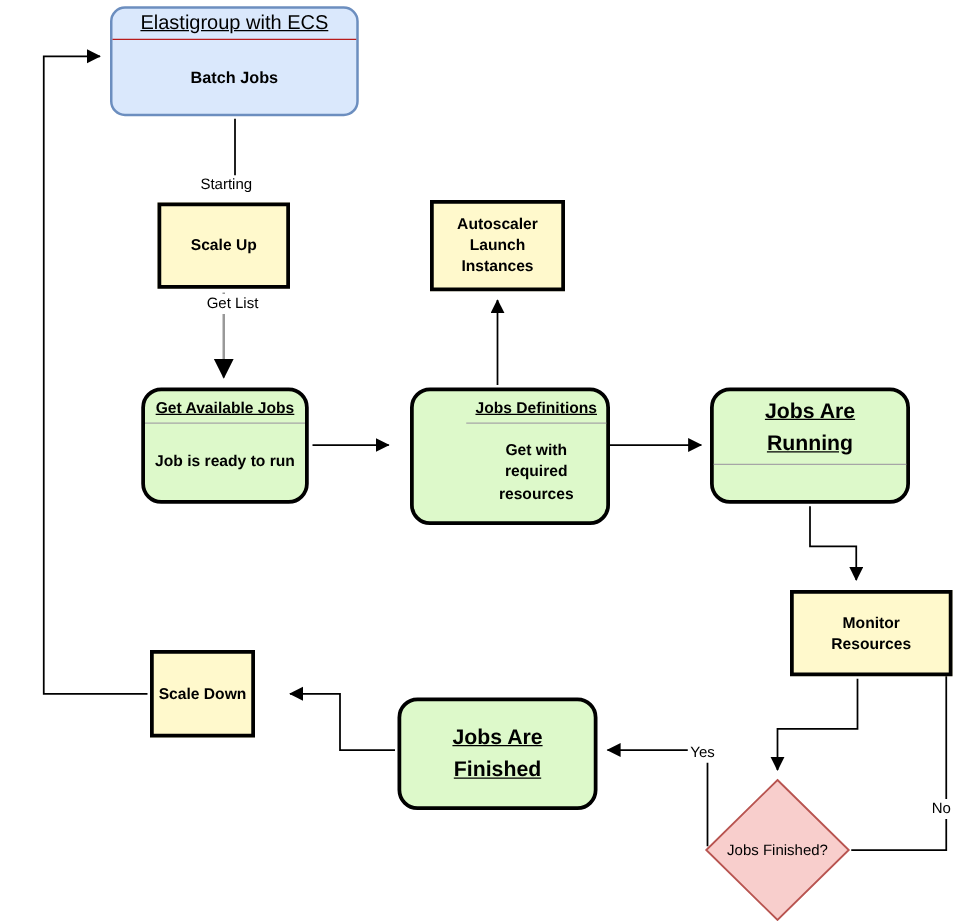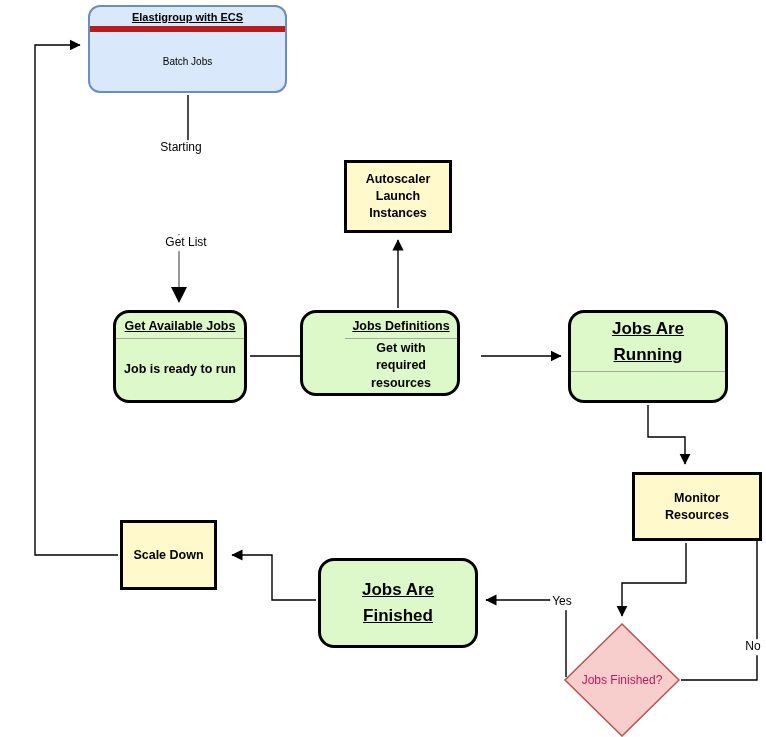--- a/index.html
+++ b/index.html
@@ -5,23 +5,23 @@
   * { margin:0; padding:0; box-sizing:border-box; }
   body { background:#ffffff; font-family:"Liberation Sans", sans-serif; }
   .canvas { position:relative; width:766px; height:737px; background:#ffffff; overflow:hidden; }
   .edges { position:absolute; left:0; top:0; z-index:1; }
   .node { position:absolute; z-index:2; display:flex; flex-direction:column; }
   .multiline { white-space:pre-line; }
 
   
   .start-node { background:#dae8fc; border:2px solid #6c8ebf; border-radius:12px; }
   .start-node .title { height:25px; display:flex; align-items:center; justify-content:center;
-      font-weight:bold; font-size:11px; text-decoration:underline; border-bottom:6px solid #b91c1c; }
+      font-weight:normal; font-size:16px; text-decoration:underline; border-bottom:1px solid #b91c1c; }
   .start-node .body { flex:1; display:flex; align-items:center; justify-content:center;
-      font-weight:normal; font-size:10px; }
+      font-weight:bold; font-size:13px; }
 
   
   .process-node { background:#fff9cc; border:3px solid #000000; align-items:center; justify-content:center;
       text-align:center; font-weight:bold; font-size:12.5px; line-height:1.35; }
 
   
   .state-node { background:#ddf9ca; border:3px solid #000000; border-radius:16px; }
   .state-node .title { display:flex; align-items:center; justify-content:center; text-align:center;
       font-weight:bold; font-size:12.5px; text-decoration:underline; height:26px;
       border-bottom:1px solid #a6a6a6; }
@@ -29,21 +29,21 @@
       text-align:center; font-weight:bold; font-size:12.5px; line-height:1.4; }
   .state-node.big .title { font-size:17px; line-height:1.55; height:59px; }
   .state-node.big-noline { align-items:center; justify-content:center; display:flex; }
   .state-node.big-noline .title { font-size:17px; line-height:1.55; height:auto; border-bottom:none; flex:1; }
 
   
   .edge-label { position:absolute; z-index:3; background:#ffffff; font-size:12px; color:#000;
       padding:0 2px; transform:translate(-50%,-50%); text-align:center; line-height:1.3; }
 
   
-  .decision-label { position:absolute; z-index:3; font-size:12px; color:#be185d; text-align:center;
+  .decision-label { position:absolute; z-index:3; font-size:12px; color:#000000; text-align:center;
       transform:translate(-50%,-50%); }
 </style>
 </head>
 <body>
 
 <div class="canvas">
 
   <svg class="edges" width="766" height="737" viewBox="0 0 766 737">
     <defs>
       <marker id="arrow" markerWidth="9" markerHeight="9" refX="7.5" refY="4" orient="auto">
@@ -64,33 +64,36 @@
     <path d="M681,680 L757,680 L757,523 L746,523" stroke="#000" stroke-width="1.4" fill="none" marker-end="url(#arrow)"></path>
 
     <polygon points="622,624 679,680 622,736 565,680" fill="#f8cecc" stroke="#b85450" stroke-width="1.5"></polygon>
   </svg>
 
   <div class="node start-node" style="left:88px; top:5px; width:199px; height:88px;">
     <div class="title">Elastigroup with ECS</div>
     <div class="body">Batch Jobs</div>
   </div>
 
+  <div class="node process-node" style="left:126px; top:162px; width:106px; height:69px;">
+    <div>Scale Up</div>
+  </div>
 
   <div class="node state-node" style="left:113px; top:310px; width:134px; height:93px;">
     <div class="title">Get Available Jobs</div>
     <div class="body">Job is ready to run</div>
   </div>
 
   <div class="node process-node" style="left:344px; top:160px; width:108px; height:73px;">
     <div class="multiline">Autoscaler
 Launch
 Instances</div>
   </div>
 
-  <div class="node state-node" style="left:300px; top:310px; width:160px; height:86px;padding-left:42px;">
+  <div class="node state-node" style="left:328px; top:310px; width:160px; height:110px;padding-left:42px;">
     <div class="title">Jobs Definitions</div>
     <div class="body multiline">Get with
 required resources</div>
   </div>
 
   <div class="node state-node big" style="left:568px; top:310px; width:160px; height:93px;">
     <div class="title multiline">Jobs Are
 Running</div>
     <div class="body"></div>
   </div>
@@ -98,21 +101,21 @@
   <div class="node process-node" style="left:632px; top:472px; width:130px; height:69px;">
     <div class="multiline">Monitor
 Resources</div>
   </div>
 
   <div class="node state-node big-noline" style="left:318px; top:558px; width:160px; height:90px;">
     <div class="title multiline">Jobs Are
 Finished</div>
   </div>
 
-  <div class="node process-node" style="left:120px; top:520px; width:97px; height:70px;text-align:center;">
+  <div class="node process-node" style="left:120px; top:520px; width:84px; height:70px;text-align:center;">
     <div>Scale Down</div>
   </div>
 
   <div class="decision-label" style="left:622px; top:680px; width:130px;">Jobs Finished?</div>
 
   <div class="edge-label" style="left:181px; top:148px;">Starting</div>
   <div class="edge-label" style="left:186px; top:243px;">Get List</div>
   <div class="edge-label" style="left:562px; top:602px;">Yes</div>
   <div class="edge-label" style="left:753px; top:647px;">No</div>
 

